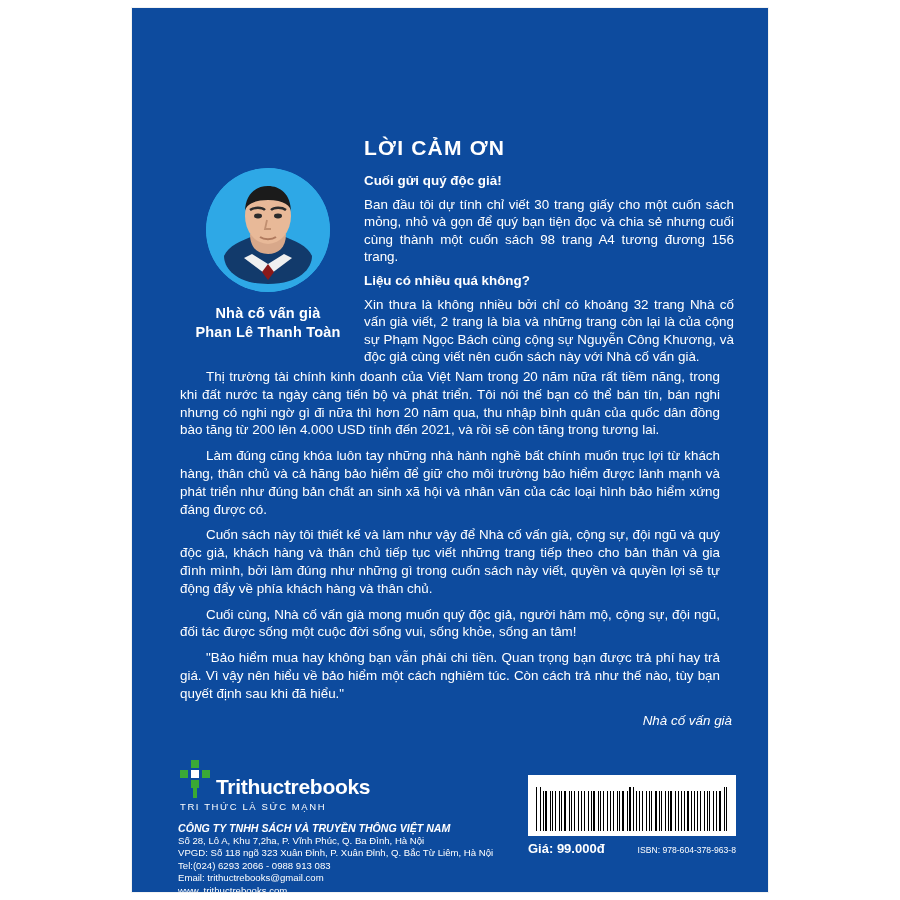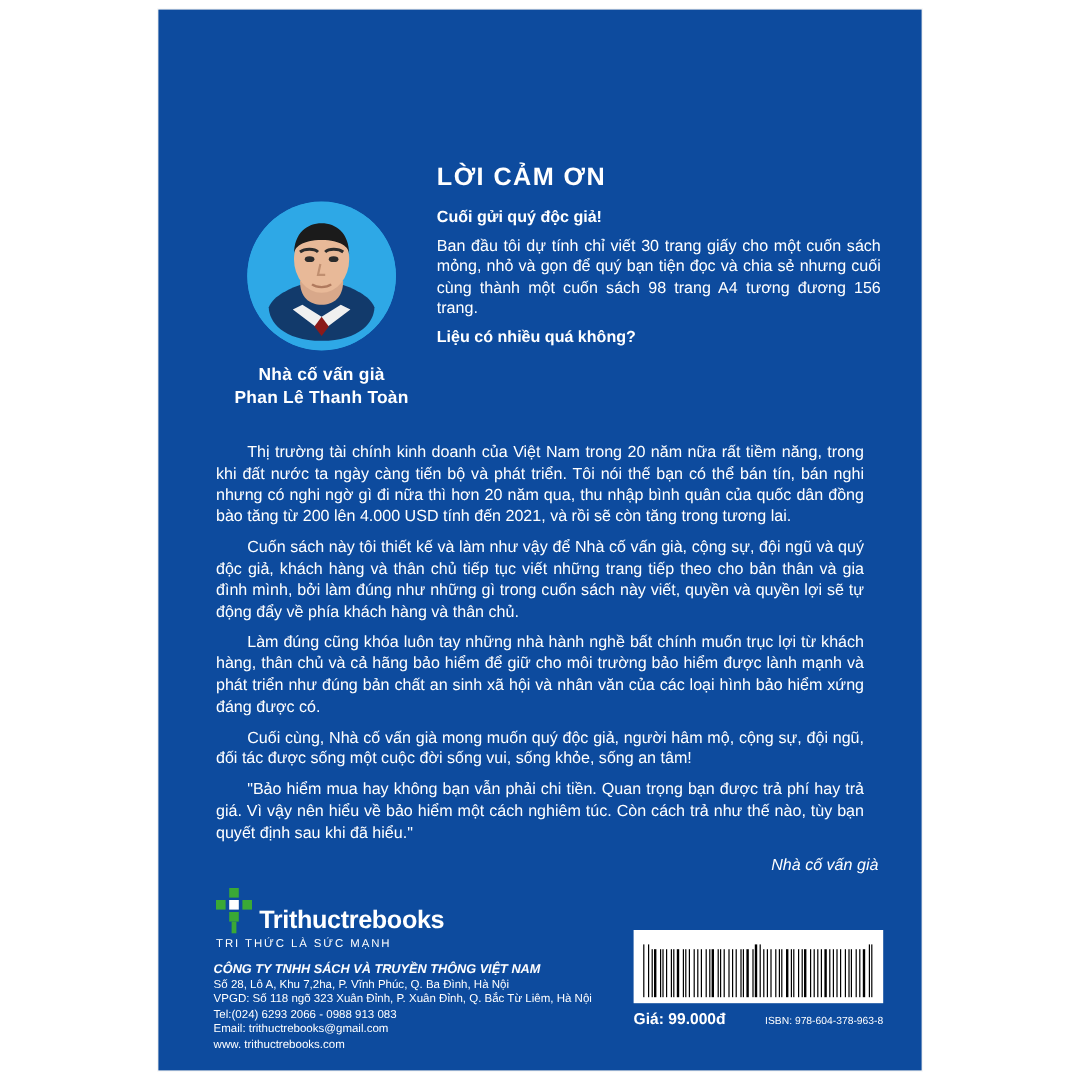--- a/index.html
+++ b/index.html
@@ -96,21 +96,21 @@
     margin-top: 10px;
     text-align: right;
     font-size: 13.4px;
     font-style: italic;
     color: #ffffff;
   }
   
   .publisher {
     position: absolute;
     left: 46px;
-    top: 730px;
+    top: 750px;
     width: 330px;
     color: #ffffff;
   }
   .logo-row {
     display: flex;
     align-items: flex-end;
     gap: 4px;
   }
   .logo-mark { width: 34px; height: 40px; }
   .logo-word {
@@ -197,26 +197,27 @@
         <span>Nhà cố vấn già</span><br>
         <span>Phan Lê Thanh Toàn</span>
       </div>
     </div>
 
     <div class="intro-col">
       <div class="heading">LỜI CẢM ƠN</div>
       <p class="bold-line">Cuối gửi quý độc giả!</p>
       <p>Ban đầu tôi dự tính chỉ viết 30 trang giấy cho một cuốn sách mỏng, nhỏ và gọn để quý bạn tiện đọc và chia sẻ nhưng cuối cùng thành một cuốn sách 98 trang A4 tương đương 156 trang.</p>
       <p class="bold-line">Liệu có nhiều quá không?</p>
+      <p>Xin thưa là không nhiều bởi chỉ có khoảng 32 trang Nhà cố vấn già viết, 2 trang là bìa và những trang còn lại là của cộng sự Phạm Ngọc Bách cùng cộng sự Nguyễn Công Khương, và độc giả cùng viết nên cuốn sách này với Nhà cố vấn già.</p>
     </div>
 
     <div class="body-text">
       <p>Thị trường tài chính kinh doanh của Việt Nam trong 20 năm nữa rất tiềm năng, trong khi đất nước ta ngày càng tiến bộ và phát triển. Tôi nói thế bạn có thể bán tín, bán nghi nhưng có nghi ngờ gì đi nữa thì hơn 20 năm qua, thu nhập bình quân của quốc dân đồng bào tăng từ 200 lên 4.000 USD tính đến 2021, và rồi sẽ còn tăng trong tương lai.</p>
+      <p>Làm đúng cũng khóa luôn tay những nhà hành nghề bất chính muốn trục lợi từ khách hàng, thân chủ và cả hãng bảo hiểm để giữ cho môi trường bảo hiểm được lành mạnh và phát triển như đúng bản chất an sinh xã hội và nhân văn của các loại hình bảo hiểm xứng đáng được có.</p>
       <p>Cuốn sách này tôi thiết kế và làm như vậy để Nhà cố vấn già, cộng sự, đội ngũ và quý độc giả, khách hàng và thân chủ tiếp tục viết những trang tiếp theo cho bản thân và gia đình mình, bởi làm đúng như những gì trong cuốn sách này viết, quyền và quyền lợi sẽ tự động đẩy về phía khách hàng và thân chủ.</p>
-      <p>Làm đúng cũng khóa luôn tay những nhà hành nghề bất chính muốn trục lợi từ khách hàng, thân chủ và cả hãng bảo hiểm để giữ cho môi trường bảo hiểm được lành mạnh và phát triển như đúng bản chất an sinh xã hội và nhân văn của các loại hình bảo hiểm xứng đáng được có.</p>
       <p>Cuối cùng, Nhà cố vấn già mong muốn quý độc giả, người hâm mộ, cộng sự, đội ngũ, đối tác được sống một cuộc đời sống vui, sống khỏe, sống an tâm!</p>
       <p>"Bảo hiểm mua hay không bạn vẫn phải chi tiền. Quan trọng bạn được trả phí hay trả giá. Vì vậy nên hiểu về bảo hiểm một cách nghiêm túc. Còn cách trả như thế nào, tùy bạn quyết định sau khi đã hiểu."</p>
       <div class="signature">Nhà cố vấn già</div>
     </div>
 
     <div class="publisher">
       <div class="logo-row">
         <span class="logo-mark">
           <svg width="34" height="40" viewBox="0 0 34 40" aria-hidden="true">
             <rect x="13" y="2" width="8" height="8" fill="#3aa935"></rect>

